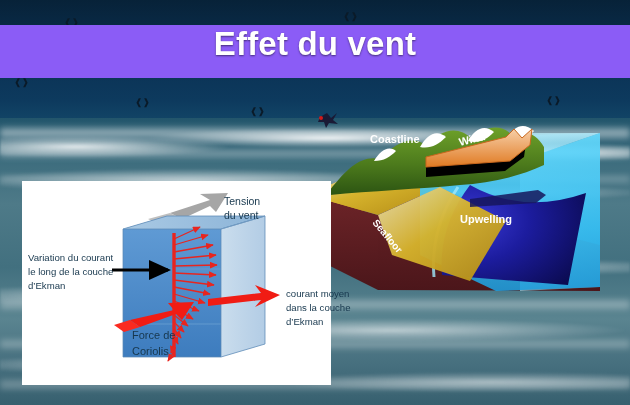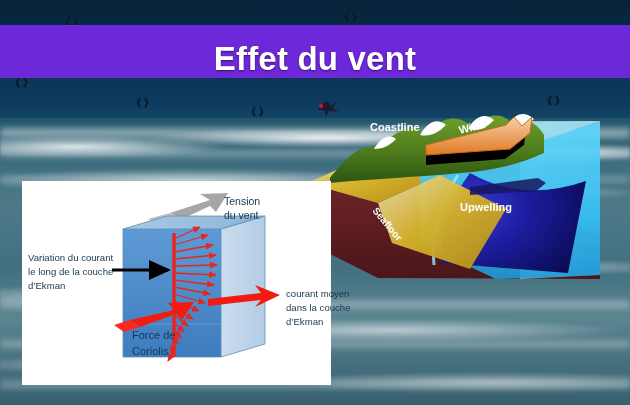--- a/index.html
+++ b/index.html
@@ -26,26 +26,26 @@
         radial-gradient(ellipse 320px 16px at 62% 74%, rgba(255,255,255,.6), rgba(255,255,255,0) 74%),
         radial-gradient(ellipse 260px 13px at 22% 86%, rgba(255,255,255,.5), rgba(255,255,255,0) 74%),
         radial-gradient(ellipse 300px 14px at 78% 92%, rgba(255,255,255,.45), rgba(255,255,255,0) 74%);
        filter:blur(1.2px);}
   .foamline{position:absolute;left:0;width:630px;background:rgba(255,255,255,.55);filter:blur(3px);}
 
   .bird{position:absolute;color:#0a1a28;font-size:9px;line-height:9px;}
 
   
   .titlebar{position:absolute;left:0;top:25px;width:630px;height:53px;
-            background:#6d28d9;display:flex;align-items:flex-end;justify-content:center;}
+            background:#8b5cf6;display:flex;align-items:flex-start;justify-content:center;}
   .titlebar .t{color:#ffffff;font-size:33px;font-weight:bold;letter-spacing:.2px;
                font-family:"Liberation Sans",sans-serif;text-shadow:0 1px 2px rgba(0,0,0,.5);}
 
   
-  .upwell{position:absolute;left:300px;top:83px;width:330px;height:200px;}
+  .upwell{position:absolute;left:300px;top:95px;width:330px;height:200px;}
   .upwell svg{display:block;}
   .lbl{font-family:"Liberation Sans",sans-serif;font-weight:bold;fill:#ffffff;}
 
   
   .panel{position:absolute;left:22px;top:181px;width:309px;height:204px;background:#ffffff;}
   .panel svg{display:block;}
   .ptxt{font-family:"Liberation Sans",sans-serif;fill:#17374d;}
 </style>
 </head>
 <body>

